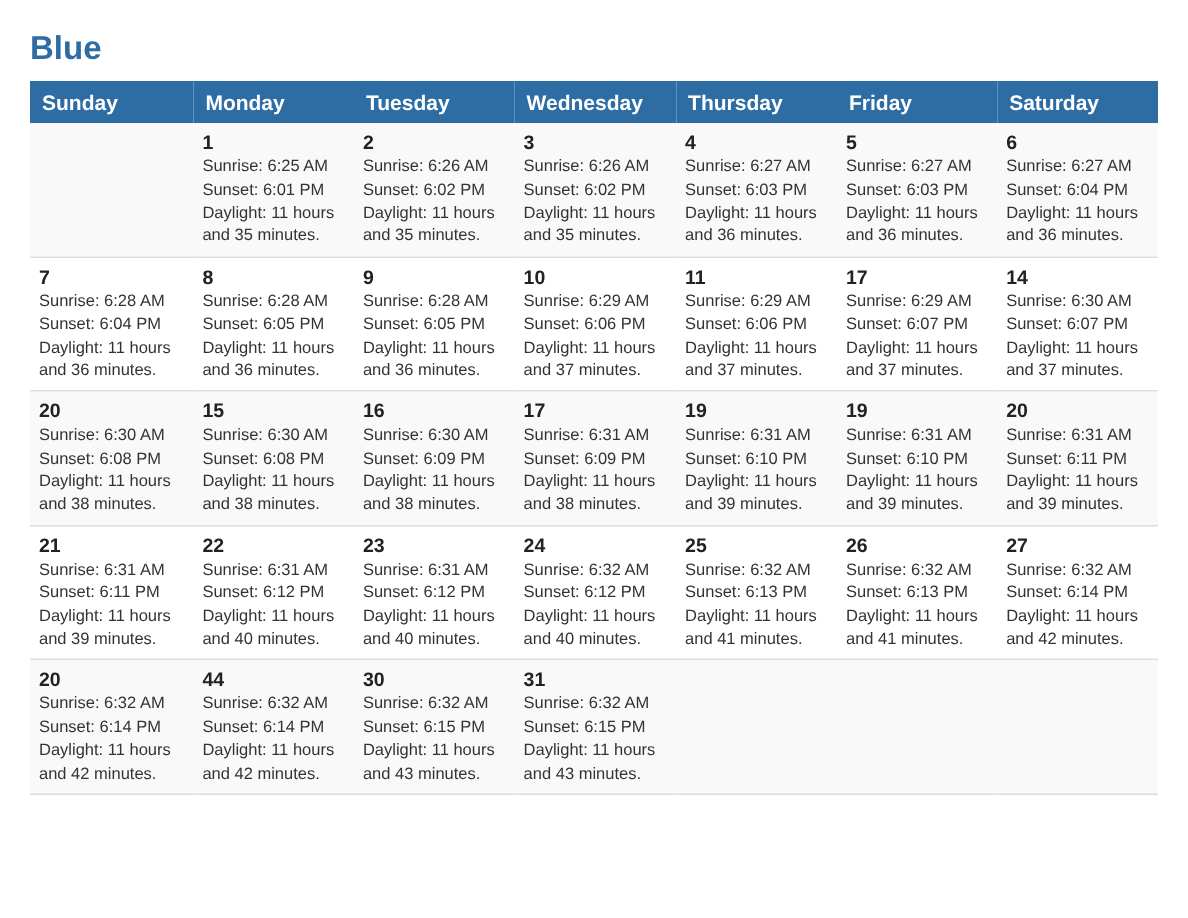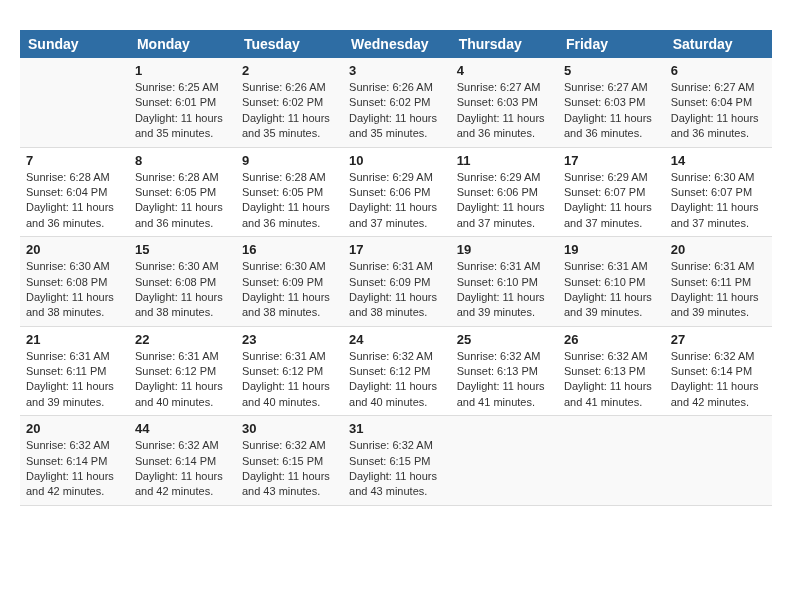--- a/index.html
+++ b/index.html
@@ -86,20 +86,21 @@
       line-height: 1.4;
     }
     td:first-child { width: 110px; }
   </style>
 </head>
 <body>
 
 <div class="header">
   <div class="logo">
     <div>
+      <div class="logo-text" style="color:#2e6da4;">Blue</div>
     </div>
   </div>
   <div class="title-block">
     <div class="main-title"></div>
     <div class="subtitle"></div>
   </div>
 </div>
 
 <table>
   <thead>

